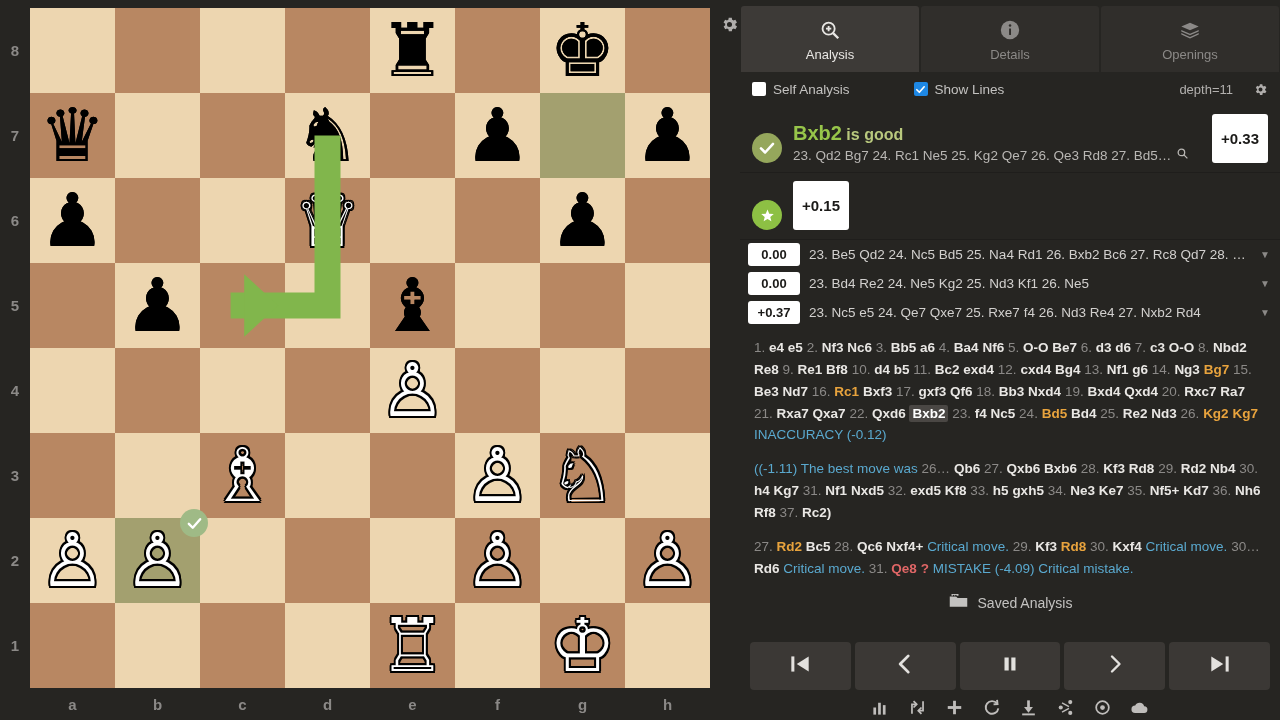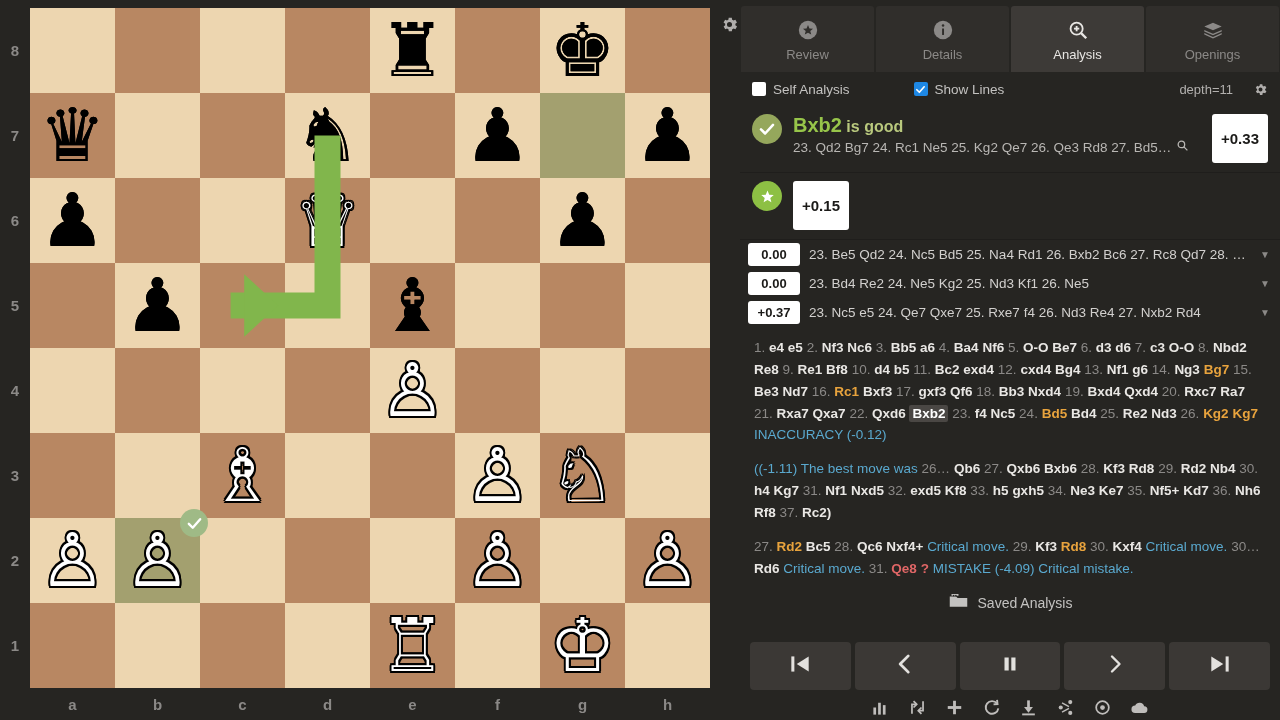--- a/index.html
+++ b/index.html
@@ -94,21 +94,21 @@
     width: 14px; height: 14px; border-radius: 2px; background: #ffffff;
     display: flex; align-items: center; justify-content: center; flex: none;
   }
   .chk.on { background: #1e88e5; }
   .chk.on svg { width: 11px; height: 11px; }
   #depth-label { margin-left: auto; color: #b2b0ae; font-size: 13px; }
   #opts-gear { margin-left: 10px; cursor: pointer; display: flex; }
 
   
   .best-card {
-    display: flex; align-items: flex-start; gap: 11px; padding: 8px 12px 9px 12px;
+    display: flex; align-items: flex-end; gap: 11px; padding: 8px 12px 9px 12px;
     border-bottom: 1px solid #1f1e1c; cursor: pointer;
   }
   .best-card .badge { width: 30px; height: 30px; border-radius: 50%; flex: none;
      display: flex; align-items: center; justify-content: center; }
   .badge.good { background: #95a75c; }
   .badge.best { background: #8dc044; }
   .bc-text { flex: 1; min-width: 0; }
   .bc-title { font-size: 20px; font-weight: 700; color: #b4cf6a; line-height: 1.15; }
   .bc-title .mv { color: #97c54a; }
   .bc-title .suffix { font-size: 16px; color: #b9c97e; }
@@ -303,49 +303,40 @@
     <div id="board-gear">
       <svg viewBox="0 0 24 24" width="19" height="19" fill="#b0aeac">
         <path d="M19.4 13a7.8 7.8 0 0 0 0-2l2-1.6-2-3.4-2.4 1a7.6 7.6 0 0 0-1.7-1l-.4-2.6H11l-.4 2.6c-.6.2-1.2.6-1.7 1l-2.4-1-2 3.4L6.6 11a7.8 7.8 0 0 0 0 2l-2 1.6 2 3.4 2.4-1c.5.4 1.1.8 1.7 1l.4 2.6h3.9l.4-2.6c.6-.2 1.2-.6 1.7-1l2.4 1 2-3.4-2.1-1.6zM12 15.2A3.2 3.2 0 1 1 12 8.8a3.2 3.2 0 0 1 0 6.4z"></path>
       </svg>
     </div>
   </div>
 
   <div id="panel">
 
     <div id="tabs">
-        <div class="tab">
-          <div class="t-icon">
-            <svg viewBox="0 0 24 24" width="22" height="22" fill="currentColor">
-              <circle cx="12" cy="12" r="10"></circle>
-              <polygon fill="#302e2b" points="12,6.6 13.6,10.3 17.5,10.6 14.5,13.2 15.5,17 12,14.9 8.5,17 9.5,13.2 6.5,10.6 10.4,10.3"></polygon>
-            </svg>
-          </div>
-          <div class="t-label">Review</div>
-        </div>
-        <div class="tab">
-          <div class="t-icon">
-            <svg viewBox="0 0 24 24" width="22" height="22" fill="currentColor">
-              <circle cx="12" cy="12" r="10"></circle>
-              <rect fill="#302e2b" x="11" y="10.4" width="2.1" height="7"></rect>
-              <circle fill="#302e2b" cx="12.05" cy="7.2" r="1.35"></circle>
-            </svg>
-          </div>
-          <div class="t-label">Details</div>
-        </div>
         <div class="tab active">
           <div class="t-icon">
             <svg viewBox="0 0 24 24" width="22" height="22" fill="none" stroke="currentColor" stroke-width="2">
               <circle cx="10.5" cy="10.5" r="6.6"></circle>
               <line x1="15.4" y1="15.4" x2="21" y2="21" stroke-width="2.6"></line>
               <line x1="7.6" y1="10.5" x2="13.4" y2="10.5"></line>
               <line x1="10.5" y1="7.6" x2="10.5" y2="13.4"></line>
             </svg>
           </div>
           <div class="t-label">Analysis</div>
+        </div>
+        <div class="tab">
+          <div class="t-icon">
+            <svg viewBox="0 0 24 24" width="22" height="22" fill="currentColor">
+              <circle cx="12" cy="12" r="10"></circle>
+              <rect fill="#302e2b" x="11" y="10.4" width="2.1" height="7"></rect>
+              <circle fill="#302e2b" cx="12.05" cy="7.2" r="1.35"></circle>
+            </svg>
+          </div>
+          <div class="t-label">Details</div>
         </div>
         <div class="tab">
           <div class="t-icon">
             <svg viewBox="0 0 24 24" width="22" height="22" fill="currentColor">
               <path d="M2.5 8.2 L12 4 L21.5 8.2 L12 12.4 Z"></path>
               <path d="M2.5 12 L12 16.2 L21.5 12 L21.5 13.6 L12 17.8 L2.5 13.6 Z"></path>
               <path d="M2.5 15.4 L12 19.6 L21.5 15.4 L21.5 17 L12 21.2 L2.5 17 Z"></path>
             </svg>
           </div>
           <div class="t-label">Openings</div>

